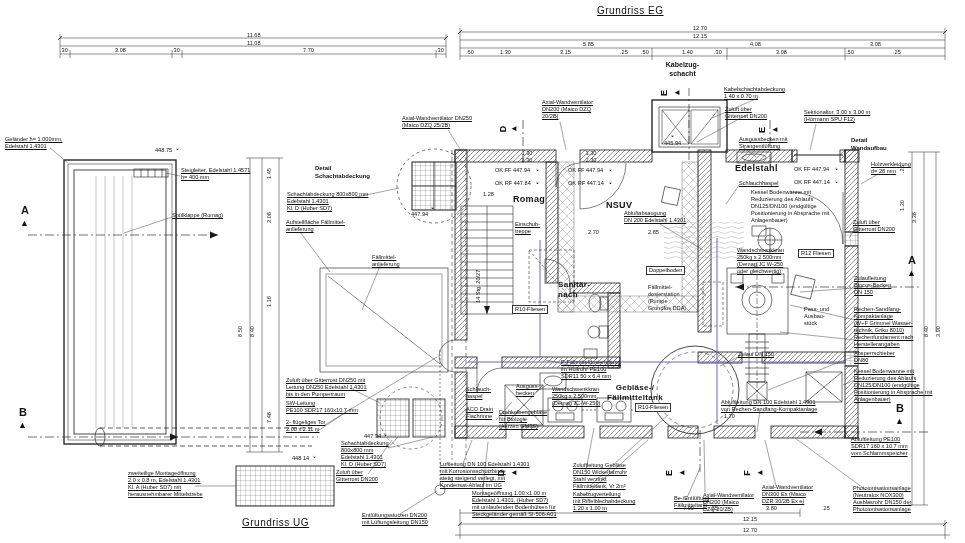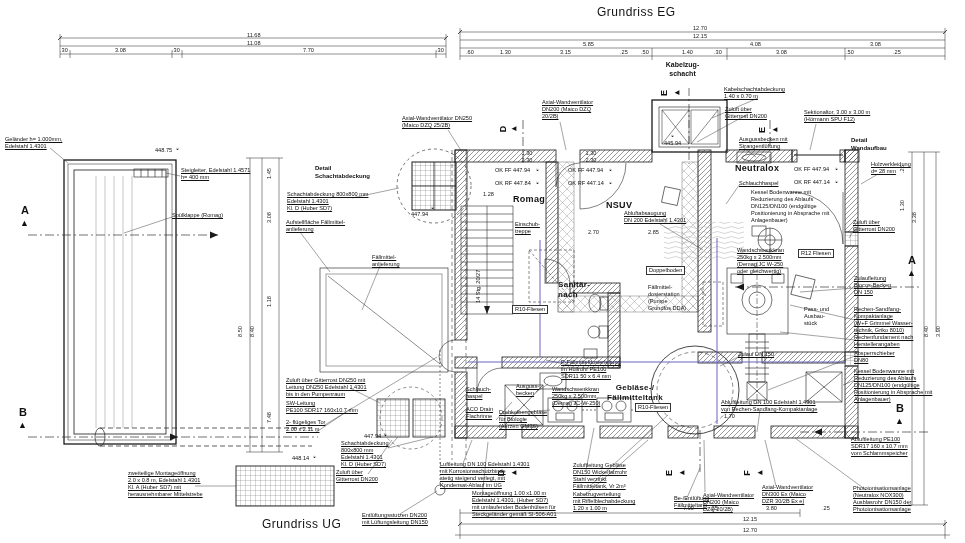--- a/index.html
+++ b/index.html
@@ -4,21 +4,21 @@
 <style>
   html,body{margin:0;padding:0;background:#fff;}
   #sheet{position:relative;width:965px;height:543px;background:#fff;overflow:hidden;
          font-family:"Liberation Sans",sans-serif;color:#111;}
   #plan-svg{position:absolute;left:0;top:0;}
   .lbl{position:absolute;font:5.6px/1.25 "Liberation Sans",sans-serif;color:#111;
        white-space:pre-line;z-index:5;}
   .u{text-decoration:underline;}
   .b{font-weight:bold;}
   .room{font-size:9px;font-weight:bold;letter-spacing:.3px;}
-  .t{font-size:12px;letter-spacing:.5px;}
+  .t{font-size:10px;text-decoration:underline;letter-spacing:.5px;}
   .boxed{border:.6px solid #333;padding:0 2px;background:#fff;text-decoration:none;}
   .rot{transform:rotate(-90deg);transform-origin:0 100%;white-space:nowrap;}
   .mk{font:bold 11px "Liberation Sans",sans-serif;}
   .mkr{font:bold 9px "Liberation Sans",sans-serif;transform:rotate(-90deg);transform-origin:center;}
   .tri{font-size:9px;line-height:1;}
   .tril{font-size:8px;line-height:1;}
   .sym{font-size:5px;line-height:1;}
   .ctr{text-align:center;}
   .dim{color:#222;}
 </style>
@@ -352,21 +352,21 @@
     <line x1="462" y1="466" x2="472" y2="440"></line>
     <line x1="482" y1="496" x2="488" y2="442"></line>
     <line x1="586" y1="470" x2="594" y2="428"></line>
     <line x1="584" y1="496" x2="648" y2="440"></line>
     <line x1="686" y1="500" x2="700" y2="468"></line>
     <line x1="740" y1="184" x2="726" y2="204"></line>
   </g>
 </svg>
 
   <div class="lbl t" style="left:597px;top:5px">Grundriss EG</div>
-  <div class="lbl t" style="left:262px;top:517px">Grundriss UG</div>
+  <div class="lbl t" style="left:242px;top:517px">Grundriss UG</div>
 
   <div class="lbl mk" style="left:21px;top:204px">A</div>
   <div class="lbl tri" style="left:20px;top:219px">▲</div>
   <div class="lbl mk" style="left:19px;top:406px">B</div>
   <div class="lbl tri" style="left:18px;top:421px">▲</div>
   <div class="lbl mk" style="left:908px;top:254px">A</div>
   <div class="lbl tri" style="left:907px;top:269px">▲</div>
   <div class="lbl mk" style="left:896px;top:402px">B</div>
   <div class="lbl tri" style="left:895px;top:417px">▲</div>
 
@@ -378,21 +378,21 @@
   <div class="lbl tril" style="left:771px;top:126px">◄</div>
   <div class="lbl mkr" style="left:498px;top:468px">D</div>
   <div class="lbl tril" style="left:510px;top:469px">◄</div>
   <div class="lbl mkr" style="left:666px;top:468px">E</div>
   <div class="lbl tril" style="left:678px;top:469px">◄</div>
   <div class="lbl mkr" style="left:744px;top:468px">F</div>
   <div class="lbl tril" style="left:756px;top:469px">◄</div>
 
   <div class="lbl room" style="left:513px;top:194px">Romag</div>
   <div class="lbl room" style="left:606px;top:200px">NSUV</div>
-  <div class="lbl room" style="left:735px;top:163px">Neutralox</div>
+  <div class="lbl room" style="left:735px;top:163px">Edelstahl</div>
   <div class="lbl room" style="left:558px;top:280px;font-size:8px">Sanitär-
 nach</div>
   <div class="lbl room ctr" style="left:600px;top:383px;width:70px;font-size:8px">Gebläse-/
 Fällmitteltank</div>
 
   <div class="lbl" style="left:155px;top:147px">448.75</div>
   <div class="lbl sym" style="left:176px;top:146px">◒</div>
   <div class="lbl" style="left:292px;top:455px">448.14</div>
   <div class="lbl sym" style="left:313px;top:454px">◒</div>
   <div class="lbl" style="left:411px;top:211px">447.94</div>

